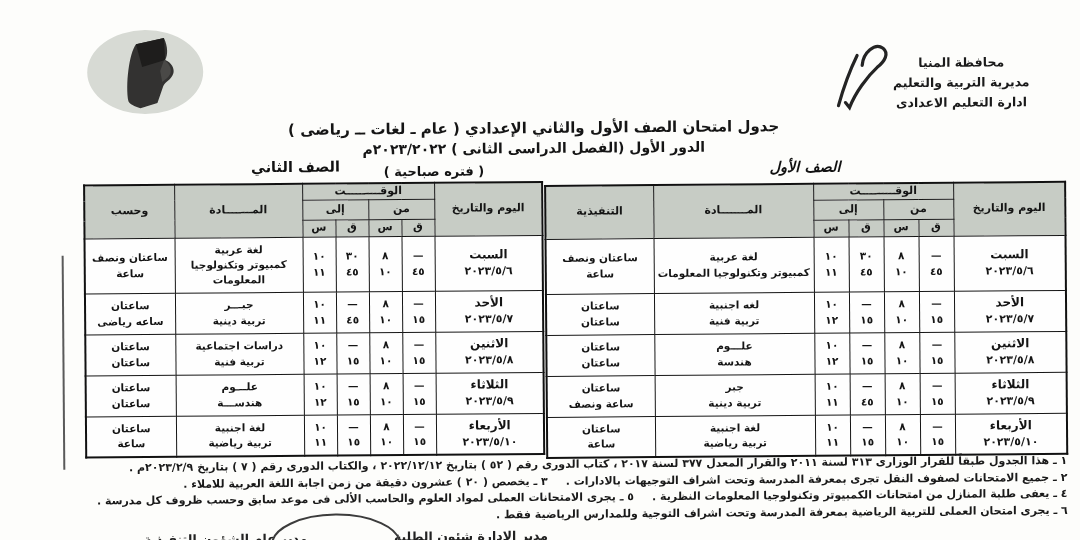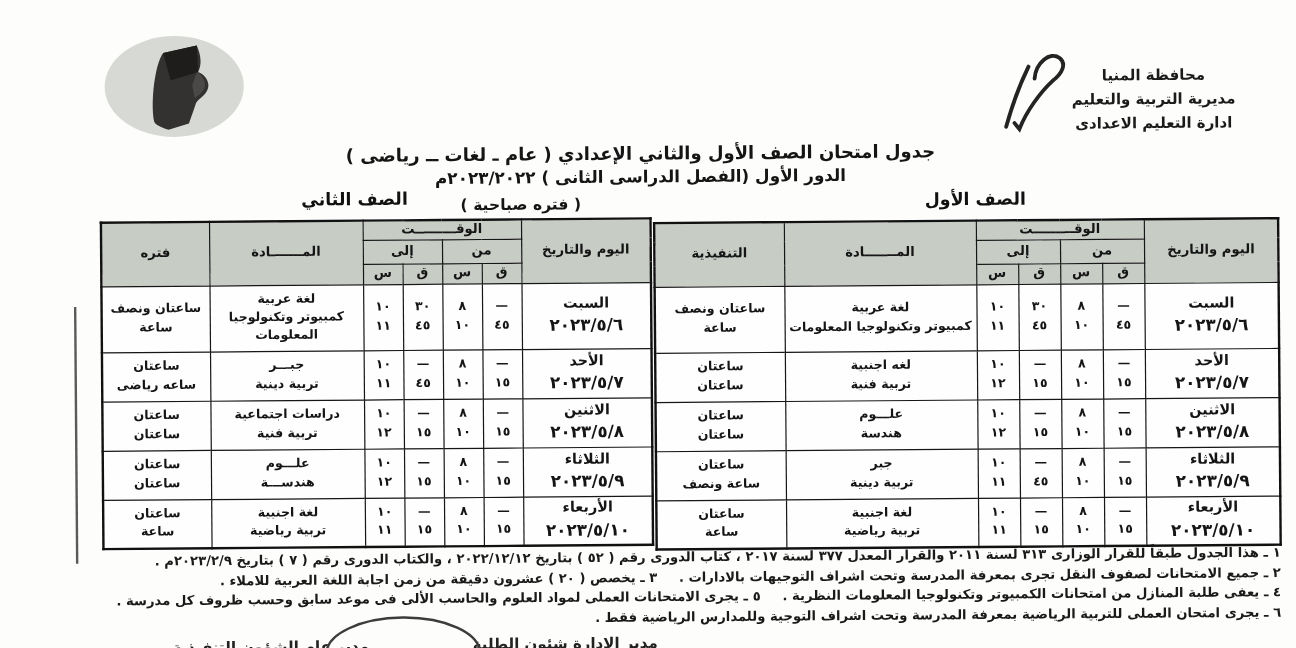--- a/index.html
+++ b/index.html
@@ -32,21 +32,21 @@
   }
   .title-l1{font-size:15px;}
   .title-l2{font-size:14px;margin-top:3px;}
   .title-l3{
     position:absolute;left:330px;top:163px;width:210px;
     direction:rtl;text-align:center;font-weight:bold;font-size:13px;
   }
   .caption{
     position:absolute;direction:rtl;font-weight:bold;font-size:14.5px;color:#111;
   }
-  .cap1{left:756px;top:161px;width:100px;}
+  .cap1{left:756px;top:161px;width:100px;text-align:center;font-style:italic;}
   .cap2{left:252px;top:157px;width:100px;text-align:left;}
   
   .tbl-wrap{position:absolute;}
   #t-grade1{left:545px;top:185px;}
   #t-grade2{left:84px;top:181px;}
   table.sched{
     direction:rtl;border-collapse:collapse;table-layout:fixed;
     border:2px solid #111;background:#fff;
   }
   #t-grade1 table.sched{width:520px;}
@@ -56,21 +56,21 @@
     font-weight:bold;color:#151515;padding:0 2px;overflow:hidden;
   }
   .sched thead th{background:#c7ccc5;font-size:11px;line-height:1.15;}
   .sched thead tr.h1{height:16px;}
   .sched thead tr.h2{height:20px;}
   .sched thead tr.h3{height:17px;}
   .sched tbody td{font-size:10.5px;line-height:1.45;background:#fefefe;}
   .sched tbody tr.r1{height:55px;}
   .sched tbody tr{height:41px;}
   .sched td.c-day .day{font-size:12px;}
-  .sched td.c-day .date{font-size:14px;letter-spacing:0.5px;}
+  .sched td.c-day .date{font-size:11px;letter-spacing:0.5px;}
   
   .notes{
     position:absolute;left:58px;top:459px;width:1008px;
     direction:rtl;font-weight:bold;color:#1a1a1a;
   }
   .note-row{font-size:11px;line-height:1.1;margin-bottom:4.5px;display:flex;direction:rtl;gap:18px;white-space:nowrap;}
   .note-row .gapwide{margin-left:30px;}
   
   .sig-frag{
     position:absolute;direction:rtl;font-weight:bold;font-size:12.5px;color:#222;white-space:nowrap;
@@ -311,21 +311,21 @@
     <col style="width:33px">
             <col style="width:33px">
     <col style="width:128px">
             <col style="width:90px">
   </colgroup>
   <thead>
     <tr class="h1">
       <th rowspan="3">اليوم والتاريخ</th>
       <th colspan="4">الوقـــــــــت</th>
       <th rowspan="3">المـــــــادة</th>
-      <th rowspan="3">فتره</th>
+      <th rowspan="3">وحسب</th>
     </tr>
     <tr class="h2">
       <th colspan="2">من</th>
       <th colspan="2">إلى</th>
     </tr>
     <tr class="h3">
       <th>ق</th>
       <th>س</th>
       <th>ق</th>
       <th>س</th>

